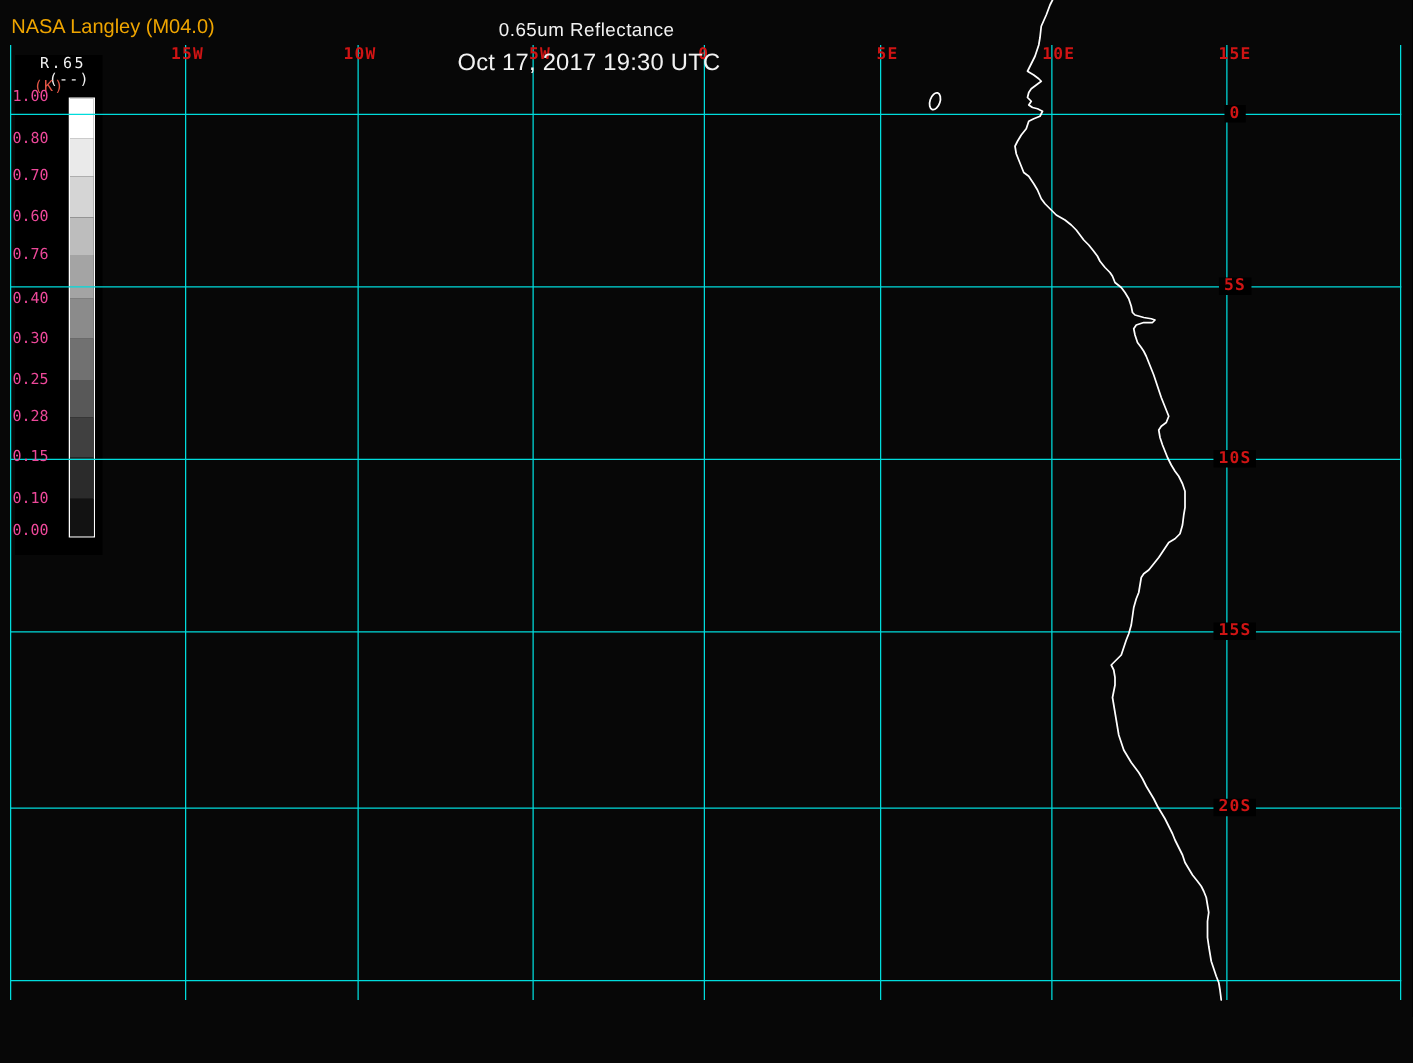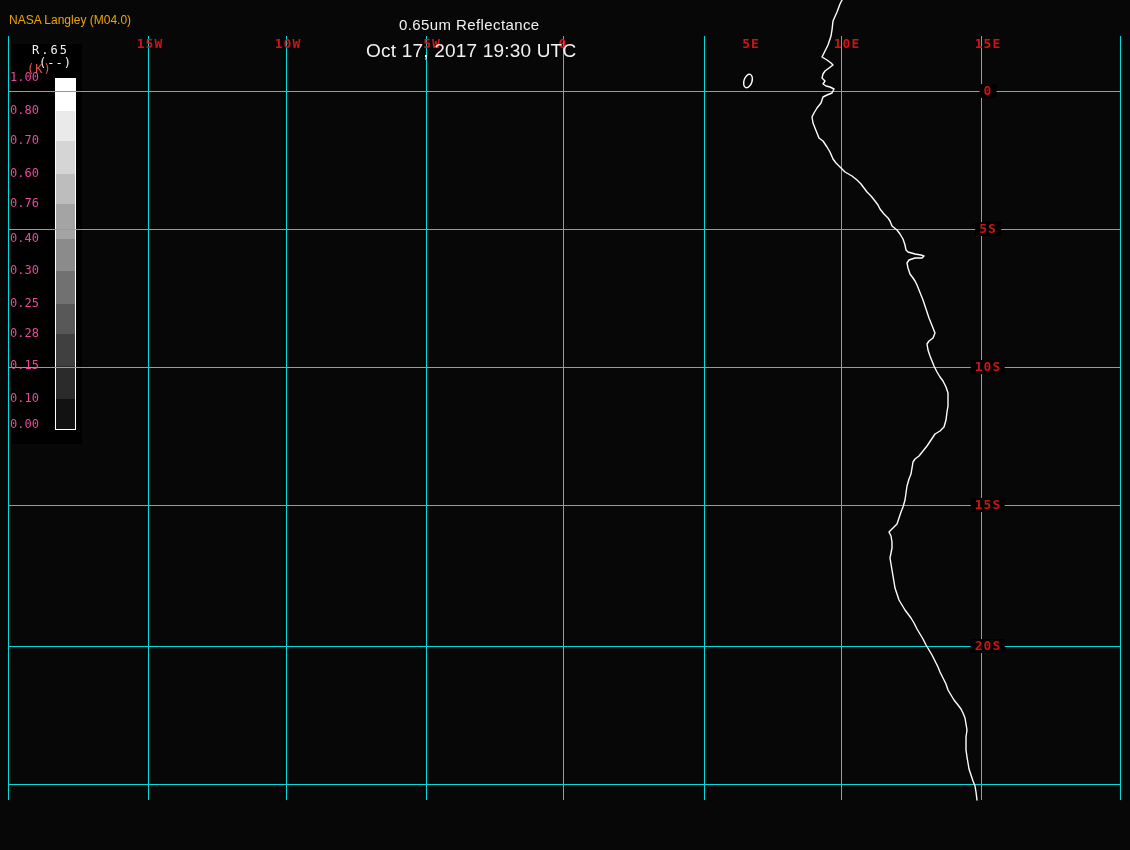--- a/index.html
+++ b/index.html
@@ -17,21 +17,21 @@
     color:var(--geo-labels,#d01414);font-size:13px;font-weight:bold;letter-spacing:1px;
     z-index:4;line-height:13px;margin-top:16px;
   }
   .lat-label{
     position:absolute;left:988px;transform:translate(-50%,-50%);
     color:var(--geo-labels,#d01414);font-size:13px;font-weight:bold;letter-spacing:1px;
     background:#000;padding:1px 4px;z-index:4;line-height:12px;
   }
   
   .agency{position:absolute;left:9px;top:13px;font-family:"Liberation Sans",sans-serif;
-    font-size:12px;color:var(--agency-label,#efa500);z-index:5;}
+    font-size:16px;color:var(--agency-label,#efa500);z-index:5;}
   .title{position:absolute;left:399px;top:16px;font-family:"Liberation Sans",sans-serif;
     font-size:15px;color:#f2f2f2;letter-spacing:.4px;z-index:5;}
   .datetime{position:absolute;left:366px;top:20px;font-family:Liberation Sans, sans-serif;
     font-size:19px;color:#f2f2f2;letter-spacing:.2px;z-index:5;margin-top:20px;}
   
   .cb-panel{position:absolute;left:12px;top:44px;width:70px;height:400px;background:#000;z-index:1;}
   .cb-title{position:absolute;left:32px;top:43px;color:#f2f2f2;font-size:12px;letter-spacing:2px;z-index:4;}
   .cb-unit{position:absolute;left:39px;top:56px;color:#f2f2f2;font-size:12px;letter-spacing:1px;z-index:4;}
   .cb-unit-red{position:absolute;left:27px;top:62px;color:#e05545;font-size:12px;letter-spacing:1px;z-index:4;}
   .cb-bar{position:absolute;left:55px;top:78px;width:19px;height:350px;border:1px solid #fff;z-index:1;}
@@ -98,21 +98,21 @@
          926,645 929,650 932,655 935,661 938,667 940,672 943,678 946,684 948,690 951,695 954,700
          958,705 961,709 963,713 965,718 966,724 967,730 966,737 966,744 966,750 967,757 968,763
          969,769 971,775 973,781 975,786 976,792 977,800"></path>
     <ellipse cx="748" cy="81" rx="4" ry="7" transform="rotate(18 748 81)" fill="none" stroke="#ffffff" stroke-width="1.4"></ellipse>
   </svg>
 
   <div class="lon-label" style="left:150px">15W</div>
   <div class="lon-label" style="left:288px">10W</div>
   <div class="lon-label" style="left:432px">5W</div>
   <div class="lon-label" style="left:563px">0</div>
-  <div class="lon-label" style="left:751px">5E</div>
+  <div class="lon-label" style="left:710px">5E</div>
   <div class="lon-label" style="left:847px">10E</div>
   <div class="lon-label" style="left:988px">15E</div>
 
   <div class="lat-label" style="top:91px">0</div>
   <div class="lat-label" style="top:229px">5S</div>
   <div class="lat-label" style="top:367px">10S</div>
   <div class="lat-label" style="top:505px">15S</div>
   <div class="lat-label" style="top:646px">20S</div>
 
   <div class="agency">NASA Langley (M04.0)</div>

